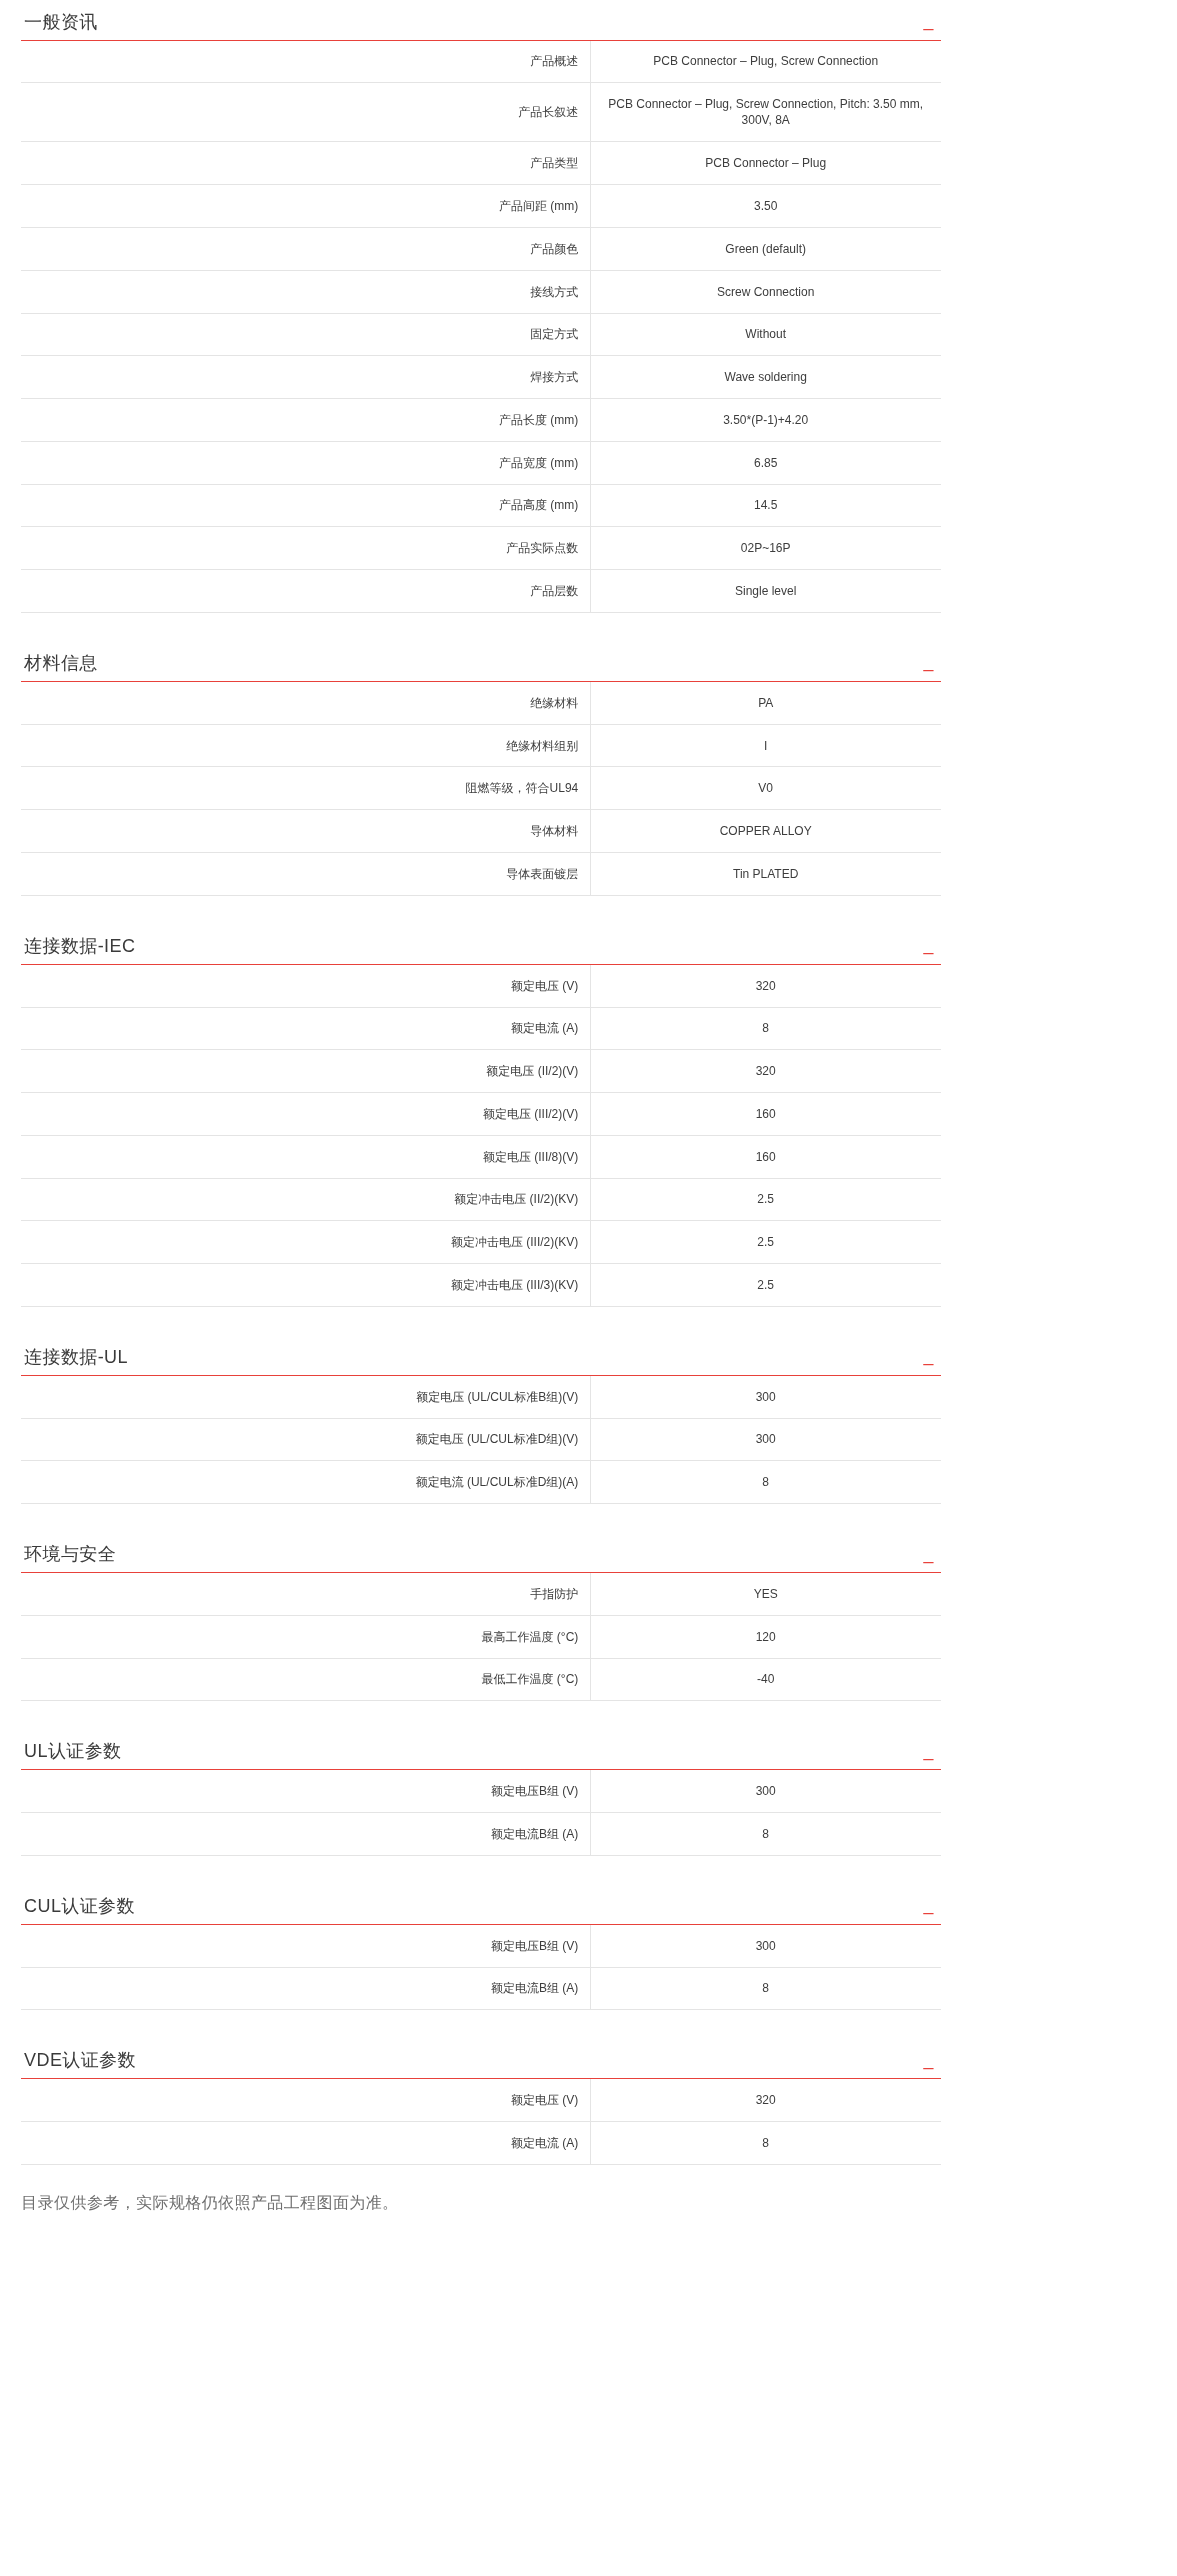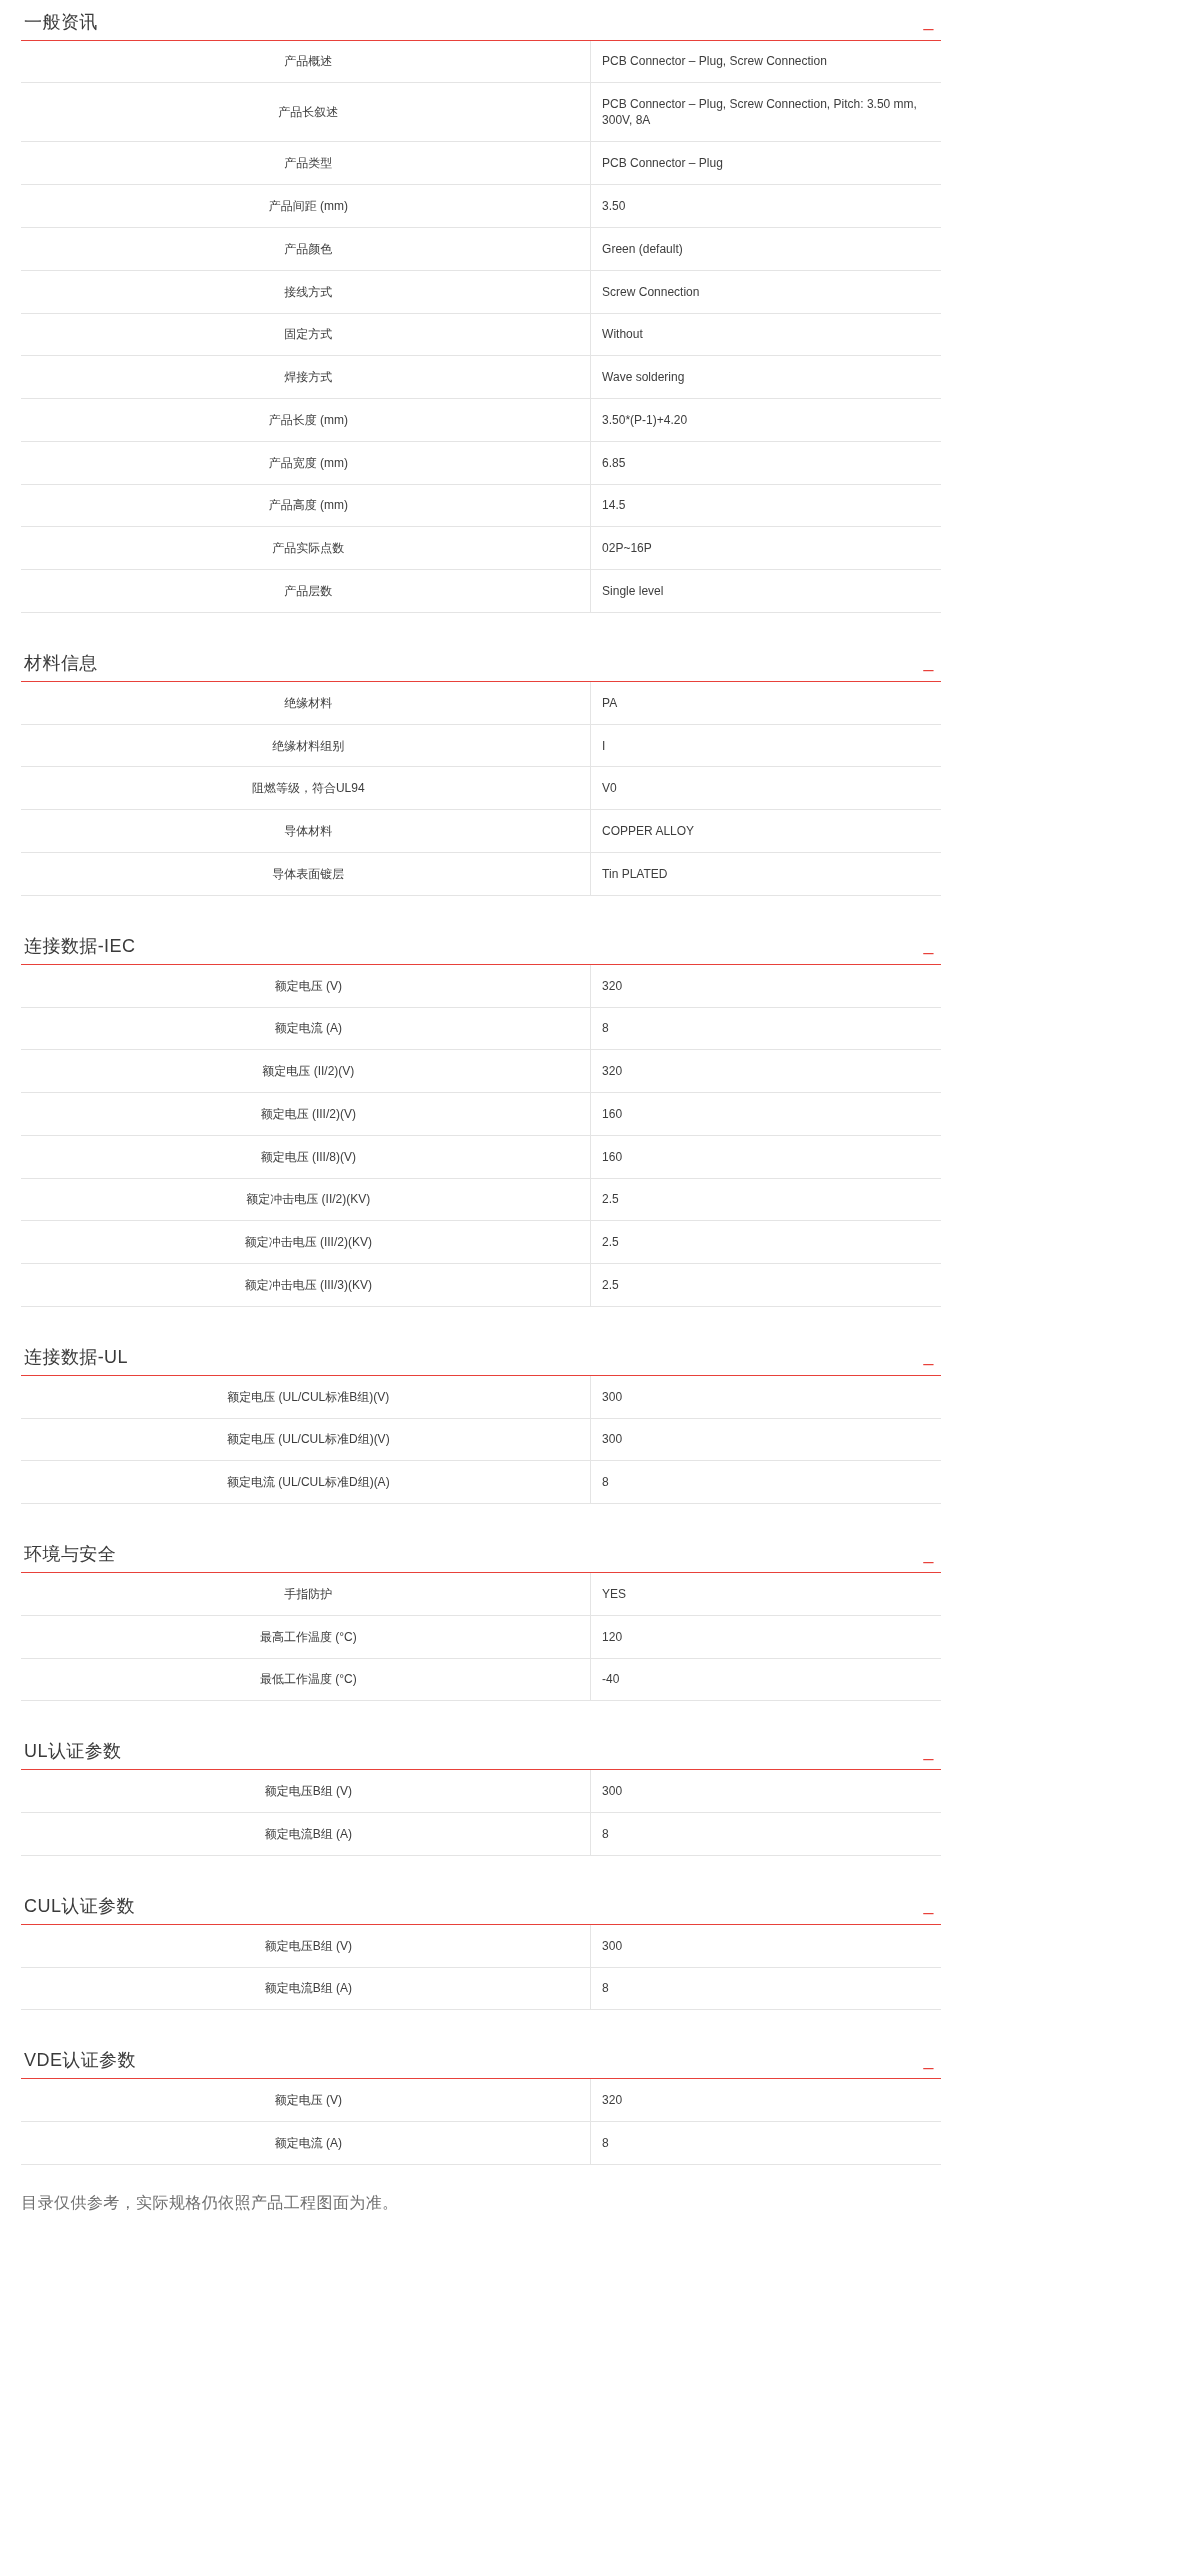--- a/index.html
+++ b/index.html
@@ -58,23 +58,24 @@
   table.spec td {
     padding: 12.8px 11.4px;
     vertical-align: middle;
     color: #3d3d3d;
     line-height: 1.35;
   }
   table.spec td.label {
     width: 540px;
     padding-left: 17px;
     border-right: 0.7px solid #e4e4e4;
+    text-align: right;
+  }
+  table.spec td.value {
     text-align: center;
-  }
-  table.spec td.value {
   }
   .footer-note {
     font-size: 16px;
     color: #6f6f6f;
     letter-spacing: 0.4px;
   }
 </style>
 </head>
 <body>
 

